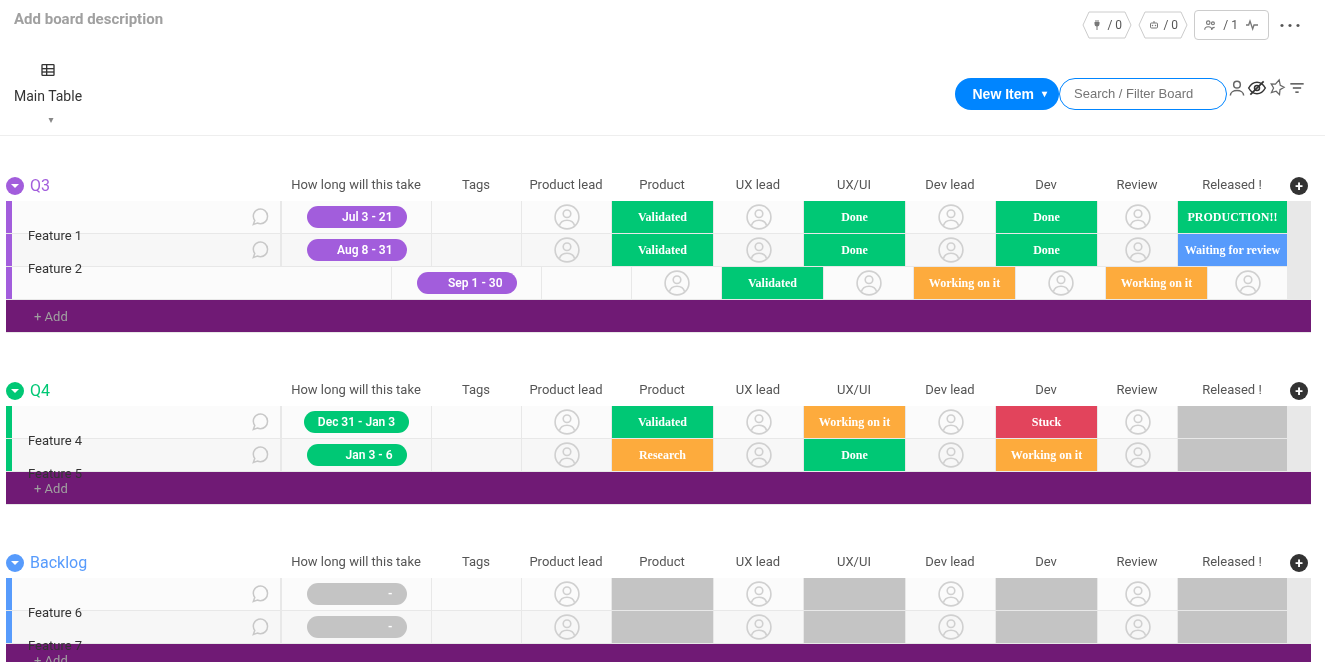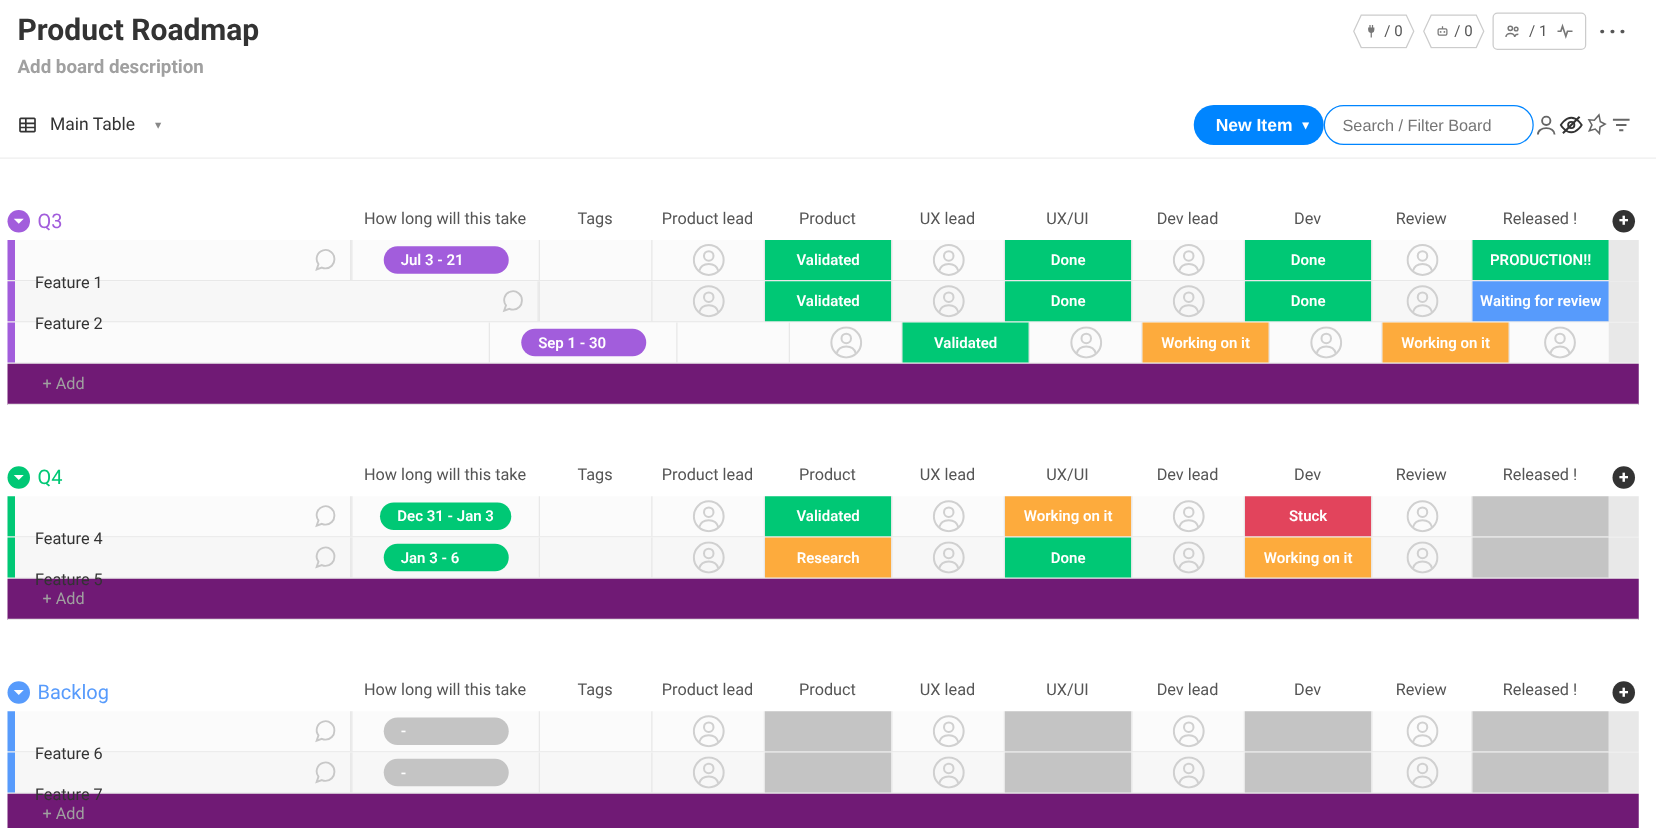--- a/index.html
+++ b/index.html
@@ -9,25 +9,25 @@
 .page-title { font-size: 24px; font-weight: 700; color: #333; margin-bottom: 6px; }
 .desc { font-size: 15px; color: #a0a0a0; cursor: pointer; font-weight: bold; }
 .header-right { display: flex; align-items: center; gap: 6px; }
 .hex-badge { position: relative; width: 50px; height: 28px; display: flex; align-items: center; justify-content: center; font-size: 12px; color: #555; }
 .hex-badge svg.hex { position: absolute; inset: 0; width: 100%; height: 100%; }
 .hex-badge .hc { position: relative; display: flex; align-items: center; gap: 3px; }
 .people-box { display: flex; align-items: center; gap: 6px; border: 1px solid #ccc; border-radius: 4px; padding: 4px 8px; height: 30px; color: #555; font-size: 12px; }
 .dots { font-size: 20px; font-weight: 700; color: #555; cursor: pointer; padding: 0 4px; letter-spacing: 2px; }
 
 .toolbar { display: flex; align-items: center; justify-content: space-between; padding: 22px 18px 10px 14px; border-bottom: 1px solid #eee; }
-.tb-left { display: flex; align-items: center; gap: 10px; color: #333; }
+.tb-left { display: flex; align-items: center; gap: 10px; color: #333; flex-direction: column; }
 .table-icon { width: 16px; height: 16px; }
 .view-name { font-size: 14px; }
 .chev { color: #888; font-size: 10px; margin-left: 6px; }
-.tb-right { display: flex; align-items: center; }
+.tb-right { display: flex; }
 .new-item-btn { background: #0085ff; color: #fff; border: none; border-radius: 18px; height: 32px; padding: 0 12px 0 18px; font-size: 14px; font-weight: 600; display: flex; align-items: center; gap: 8px; cursor: pointer; }
 .new-item-btn .chev-d { font-size: 10px; }
 .search-input { border: 1px solid #0085ff; border-radius: 18px; height: 32px; width: 168px; padding: 0 14px; font-size: 13px; color: #999; outline: none; }
 .tb-icon { width: 20px; height: 20px; color: #666; cursor: pointer; }
 .tb-icon.darker { color: #333; }
 
 .board { padding: 40px 14px 20px 6px; }
 .group { margin-bottom: 48px; }
 .group-header { display: flex; align-items: center; margin-bottom: 6px; }
 .collapse-btn { width: 18px; height: 18px; border-radius: 50%; display: flex; align-items: center; justify-content: center; margin-right: 6px; cursor: pointer; }
@@ -52,34 +52,33 @@
 .chat-icon { width: 20px; height: 20px; color: #c8c8c8; }
 .cell { display: flex; align-items: center; justify-content: center; border-left: 1px solid #e8e8e8; flex-shrink: 0; }
 .cell.col-timeline { width: 150px; }
 .cell.col-tags { width: 90px; }
 .cell.col-lead { width: 90px; }
 .cell.col-status { width: 102px; padding: 0; }
 .cell.col-review { width: 80px; }
 .cell.col-released { width: 110px; padding: 0; }
 .cell.add-col { width: 24px; background:#e8e8e8; border:none; }
 
-.pill { border-radius: 14px; padding: 4px 14px; color: #fff; font-size: 12px; font-weight: 600; min-width: 100px; text-align: left; }
+.pill { border-radius: 14px; padding: 4px 14px; color: #fff; font-size: 12px; font-weight: 600; min-width: 100px; text-align: right; }
 .person-ph { width: 26px; height: 26px; color: #d0d0d0; }
-.status-box { width: 100%; height: 100%; display: flex; align-items: center; justify-content: center; color: #fff; font-size: 12px; font-weight: 600; }
+.status-box { width: 100%; height: 100%; display: flex; align-items: center; justify-content: center; color: #fff; font-size: 12px; font-weight: 600; font-family: Liberation Serif, serif; }
 
 .add-row { display: flex; align-items: center; height: 33px; background: #701a75; border-bottom: 1px solid #e8e8e8; }
 .add-row .color-bar { opacity: 0.35; }
 .add-row .add-text { padding-left: 22px; color: #a0a0a0; font-size: 13px; cursor: pointer; }
 </style>
 </head>
 <body>
 
 <div class="header-row">
   <div class="title-block">
-    <div class="page-title">Product Roadmap</div>
     <div class="desc">Add board description</div>
   </div>
   <div class="header-right">
     <div class="hex-badge">
       <svg class="hex" viewBox="0 0 50 28">
           <polygon points="7,1 43,1 49,14 43,27 7,27 1,14" fill="none" stroke="#ccc"></polygon>
         </svg>
       <div class="hc">
         <svg width="12" height="12" viewBox="0 0 24 24">
             <path fill="#777" d="M7 2v4H5v4a5 5 0 0 0 4 4.9V22h2v-7.1A5 5 0 0 0 15 10V6h-2V2h-2v4H9V2H7z"></path>
@@ -234,20 +233,23 @@
       <div class="cell add-col"></div>
       </div>
       <div class="row">
       <div class="color-bar" style="background:#a25ddc"></div>
       <div class="name-cell">
         <span class="nm">Feature 2</span>
         <svg class="chat-icon" viewBox="0 0 24 24">
             <path d="M21 11.5a8.38 8.38 0 0 1-8.5 8.5 8.5 8.5 0 0 1-3.5-.74L4 21l1.74-5A8.5 8.5 0 1 1 21 11.5z" fill="none" stroke="currentColor" stroke-width="1.8"></path>
           </svg>
       </div>
+      <div class="cell col-timeline">
+          <div class="pill" style="background:#a25ddc">Aug 8 - 31</div>
+        </div>
       <div class="cell col-tags"></div>
       <div class="cell col-lead">
           <svg class="person-ph" viewBox="0 0 24 24">
             <circle cx="12" cy="12" r="11" fill="none" stroke="currentColor" stroke-width="1.5"></circle>
             <circle cx="12" cy="9" r="3.5" fill="none" stroke="currentColor" stroke-width="1.5"></circle>
             <path d="M5 20c1-4 4-5 7-5s6 1 7 5" fill="none" stroke="currentColor" stroke-width="1.5"></path>
           </svg>
         </div>
       <div class="cell col-status">
           <div class="status-box" style="background:#00c875">Validated</div>

